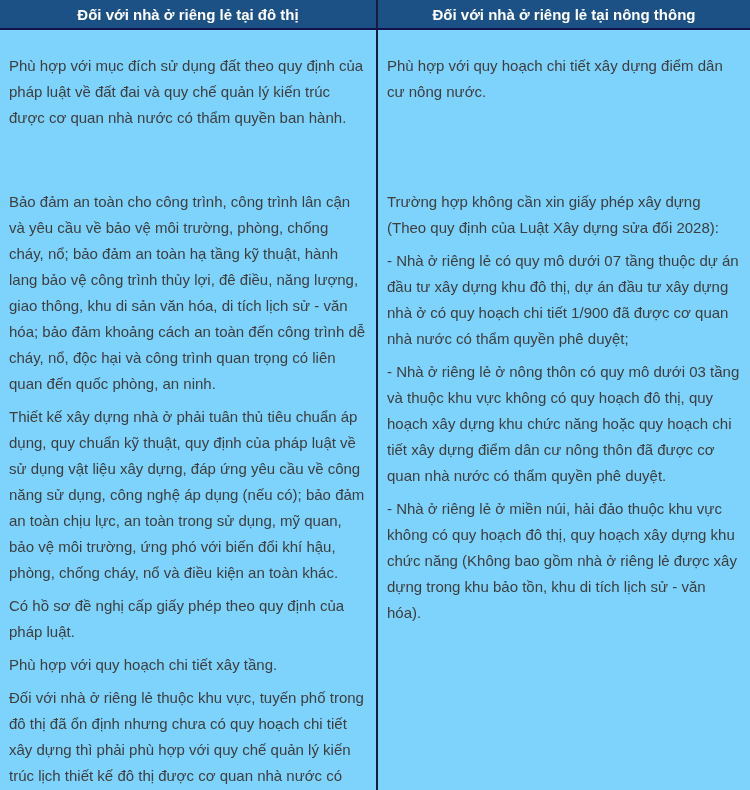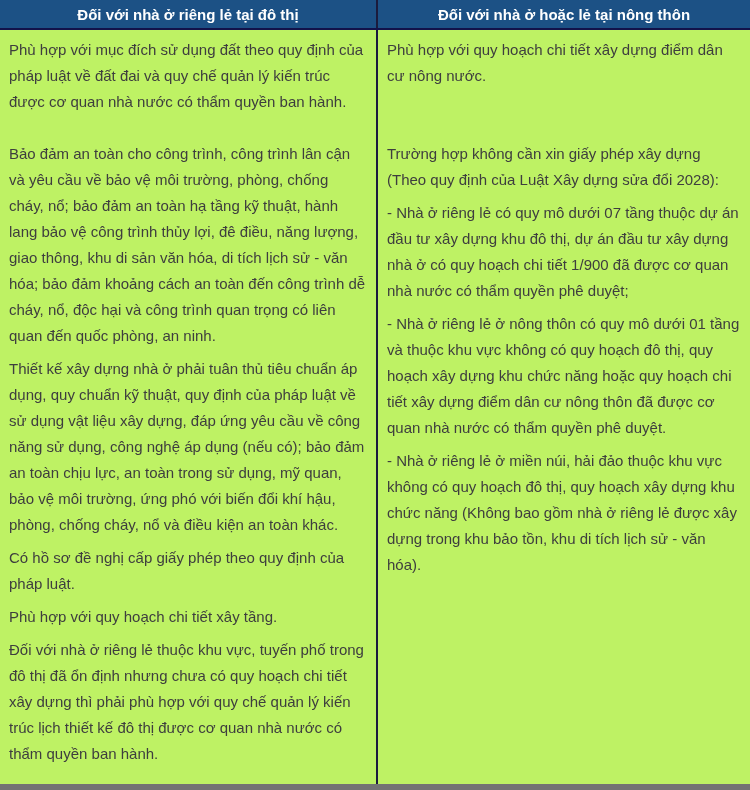--- a/index.html
+++ b/index.html
@@ -21,23 +21,23 @@
     color: #ffffff;
     font-size: 15px;
     font-weight: bold;
     height: 28px;
     text-align: center;
     vertical-align: middle;
     padding: 0 4px;
     border-bottom: 2px solid #12124a;
   }
   td.cell {
-    background: #bef264;
+    background: #7dd3fc;
     vertical-align: top;
-    padding: 0 9px;
+    padding: 16px 9px;
   }
   .divider-right {
     border-right: 2px solid #1b1b3d;
   }
   tr.row-1 td { height: 104px; }
   tr.row-2 td { border-bottom: 6px solid #737373; }
   td.cell p, th p {
     margin: 7px 0;
   }
   td.cell p {
@@ -51,21 +51,21 @@
 <body>
 
 <table class="compare">
   <colgroup>
     <col style="width:377px">
     <col style="width:373px">
   </colgroup>
   <thead>
     <tr>
       <th class="col-head divider-right">Đối với nhà ở riêng lẻ tại đô thị</th>
-      <th class="col-head">Đối với nhà ở hoặc lẻ tại nông thôn</th>
+      <th class="col-head">Đối với nhà ở riêng lẻ tại nông thông</th>
     </tr>
   </thead>
   <tbody>
     <tr class="row-1">
       <td class="cell divider-right">
         <p>Phù hợp với mục đích sử dụng đất theo quy định của pháp luật về đất đai và quy chế quản lý kiến trúc được cơ quan nhà nước có thẩm quyền ban hành.</p>
       </td>
       <td class="cell">
         <p>Phù hợp với quy hoạch chi tiết xây dựng điểm dân cư nông nước.</p>
       </td>
@@ -74,18 +74,18 @@
       <td class="cell divider-right">
         <p>Bảo đảm an toàn cho công trình, công trình lân cận và yêu cầu về bảo vệ môi trường, phòng, chống cháy, nổ; bảo đảm an toàn hạ tầng kỹ thuật, hành lang bảo vệ công trình thủy lợi, đê điều, năng lượng, giao thông, khu di sản văn hóa, di tích lịch sử - văn hóa; bảo đảm khoảng cách an toàn đến công trình dễ cháy, nổ, độc hại và công trình quan trọng có liên quan đến quốc phòng, an ninh.</p>
         <p>Thiết kế xây dựng nhà ở phải tuân thủ tiêu chuẩn áp dụng, quy chuẩn kỹ thuật, quy định của pháp luật về sử dụng vật liệu xây dựng, đáp ứng yêu cầu về công năng sử dụng, công nghệ áp dụng (nếu có); bảo đảm an toàn chịu lực, an toàn trong sử dụng, mỹ quan, bảo vệ môi trường, ứng phó với biến đổi khí hậu, phòng, chống cháy, nổ và điều kiện an toàn khác.</p>
         <p>Có hồ sơ đề nghị cấp giấy phép theo quy định của pháp luật.</p>
         <p>Phù hợp với quy hoạch chi tiết xây tầng.</p>
         <p>Đối với nhà ở riêng lẻ thuộc khu vực, tuyến phố trong đô thị đã ổn định nhưng chưa có quy hoạch chi tiết xây dựng thì phải phù hợp với quy chế quản lý kiến trúc lịch thiết kế đô thị được cơ quan nhà nước có thẩm quyền ban hành.</p>
       </td>
       <td class="cell">
         <p>Trường hợp không cần xin giấy phép xây dựng (Theo quy định của Luật Xây dựng sửa đổi 2028):</p>
         <p>- Nhà ở riêng lẻ có quy mô dưới 07 tầng thuộc dự án đầu tư xây dựng khu đô thị, dự án đầu tư xây dựng nhà ở có quy hoạch chi tiết 1/900 đã được cơ quan nhà nước có thẩm quyền phê duyệt;</p>
-        <p>- Nhà ở riêng lẻ ở nông thôn có quy mô dưới 01 tầng và thuộc khu vực không có quy hoạch đô thị, quy hoạch xây dựng khu chức năng hoặc quy hoạch chi tiết xây dựng điểm dân cư nông thôn đã được cơ quan nhà nước có thẩm quyền phê duyệt.</p>
+        <p>- Nhà ở riêng lẻ ở nông thôn có quy mô dưới 03 tầng và thuộc khu vực không có quy hoạch đô thị, quy hoạch xây dựng khu chức năng hoặc quy hoạch chi tiết xây dựng điểm dân cư nông thôn đã được cơ quan nhà nước có thẩm quyền phê duyệt.</p>
         <p>- Nhà ở riêng lẻ ở miền núi, hải đảo thuộc khu vực không có quy hoạch đô thị, quy hoạch xây dựng khu chức năng (Không bao gồm nhà ở riêng lẻ được xây dựng trong khu bảo tồn, khu di tích lịch sử - văn hóa).</p>
       </td>
     </tr>
   </tbody>
 </table>
 
 </body></html>

